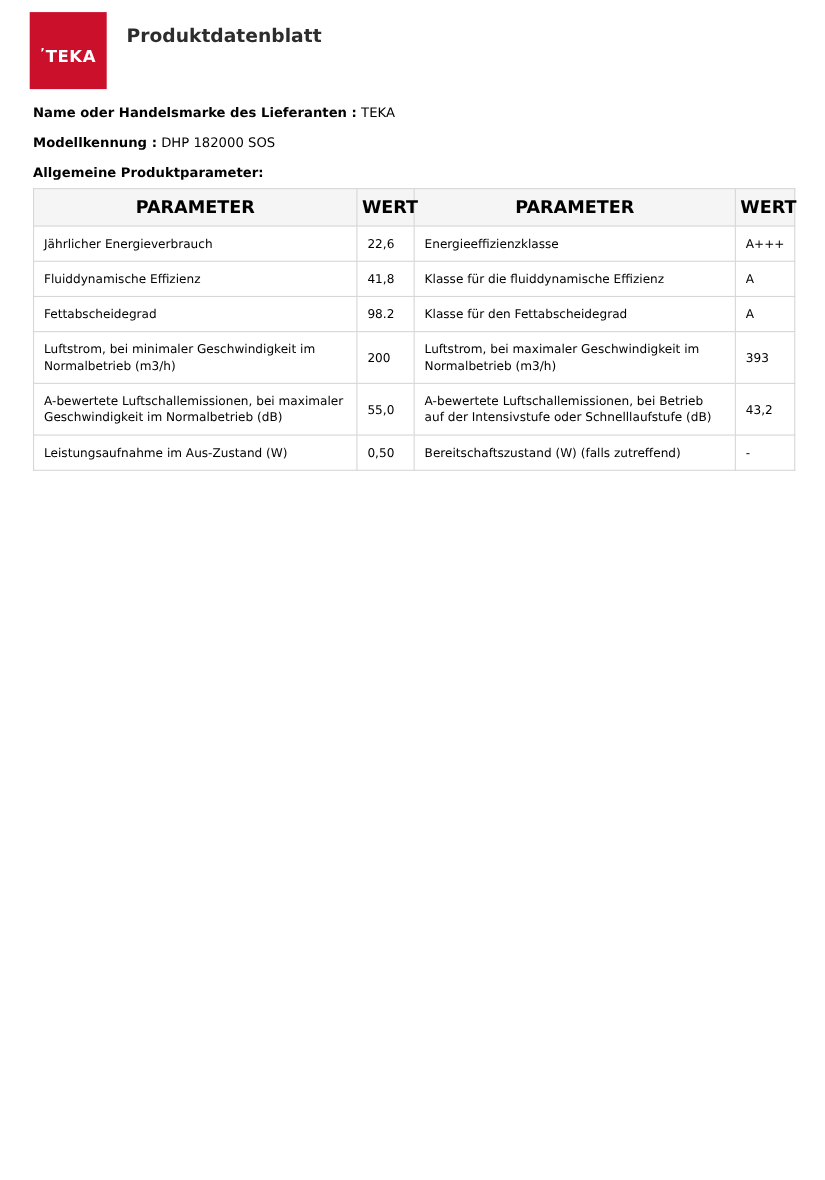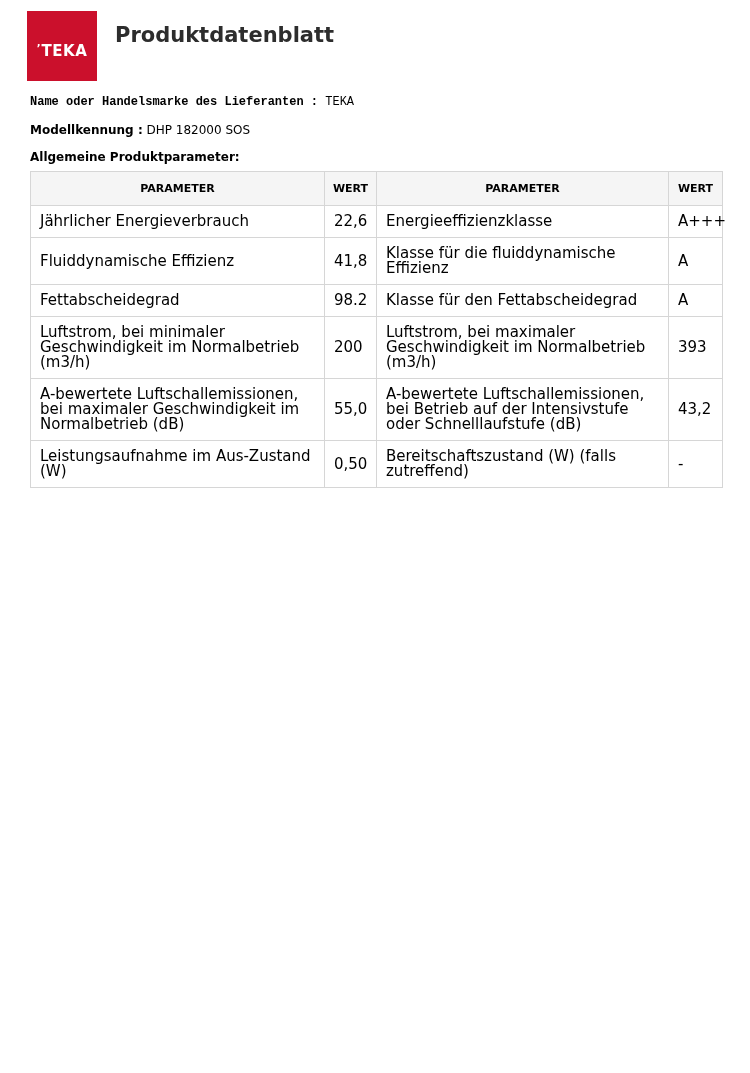--- a/index.html
+++ b/index.html
@@ -43,61 +43,61 @@
     font-weight: bold;
     font-size: 15px;
     line-height: 15px;
     letter-spacing: 0.5px;
   }
   .title {
     position: absolute;
     left: 115px;
     top: 23px;
     margin: 0;
-    font-size: 21px;
+    font-size: 17px;
     font-weight: bold;
     color: #2d2d2d;
     white-space: nowrap;
   }
   
   .field {
     position: absolute;
     left: 30px;
     margin: 0;
     font-size: 12px;
     line-height: 14px;
     white-space: nowrap;
   }
-  .field-supplier { top: 95px; font-family: Liberation Mono, monospace; }
+  .field-supplier { top: 95px; }
   .field-model { top: 123px; }
   .field-section { top: 150px; }
   .lbl { font-weight: bold; }
   
   .params-table {
     position: absolute;
     left: 30px;
     top: 171px;
     width: 692px;
     border-collapse: collapse;
     table-layout: fixed;
   }
   .params-table th, .params-table td {
     border: 1px solid #d6d6d6;
     box-sizing: border-box;
   }
   .params-table th {
     background: #f5f5f5;
-    font-size: 11px;
+    font-size: 16px;
     font-weight: bold;
     text-align: center;
     padding: 9px 4px;
     line-height: 15px;
   }
   .params-table td {
-    font-size: 15px;
+    font-size: 11px;
     padding: 8px 9px;
     line-height: 15px;
     vertical-align: middle;
     text-align: left;
     background: #ffffff;
   }
 </style>
 </head>
 <body>
 

